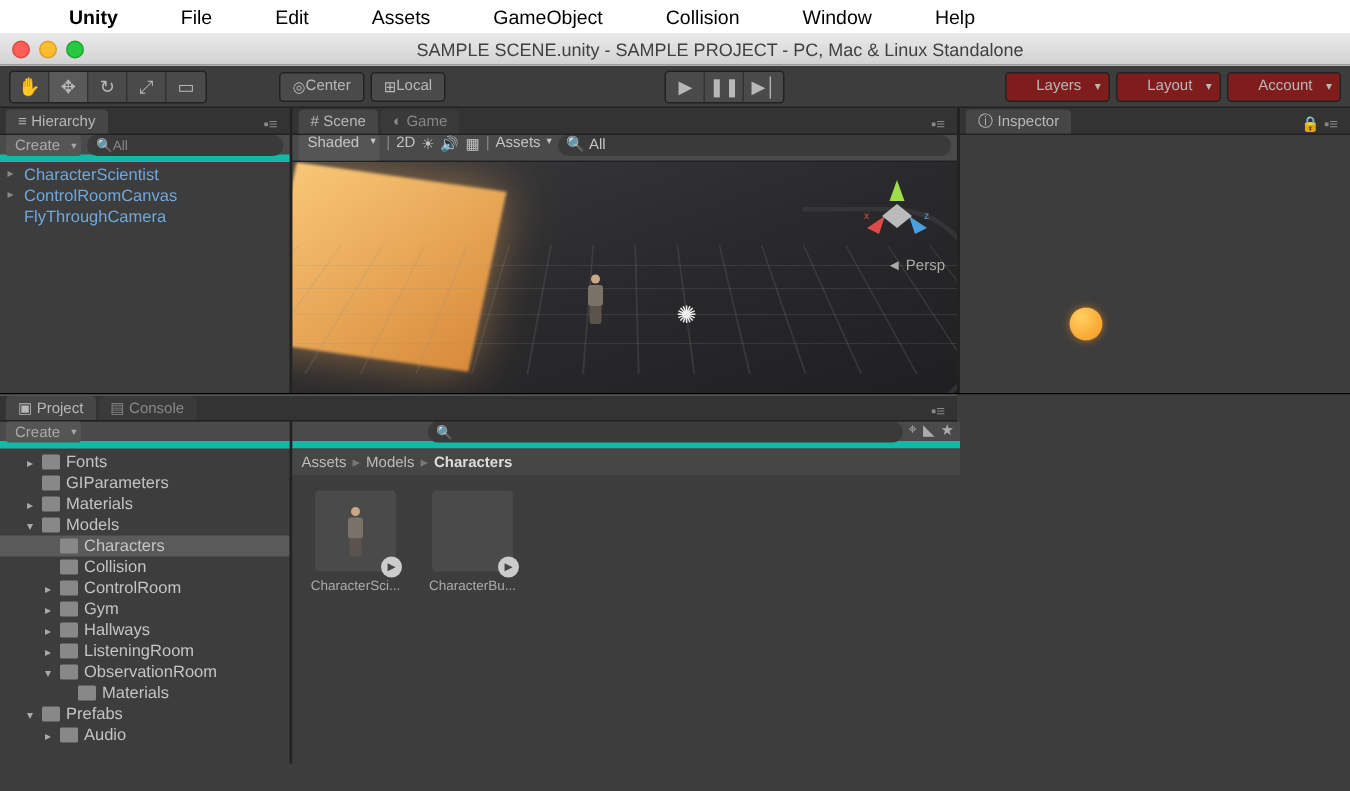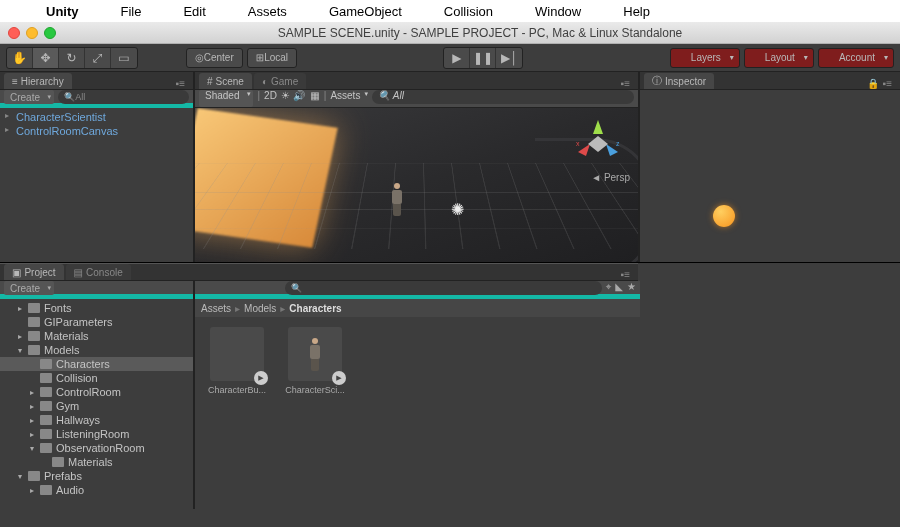--- a/index.html
+++ b/index.html
@@ -159,20 +159,21 @@
     <div class="panel-sub">
       <div class="drop">Create</div>
       <div class="search">
         <span>🔍</span>
         <span>All</span>
       </div>
     </div>
     <div class="hier-list">
       <div class="hier-item link"><span class="arrow">▸</span><span>CharacterScientist</span></div>
       <div class="hier-item link"><span class="arrow">▸</span><span>ControlRoomCanvas</span></div>
+      <div class="hier-item link"><span>FlyThroughCamera</span></div>
     </div>
   </div>
 
   <div class="sceneview">
     <div class="panel-tabs">
       <div class="panel-tab">
         <span>#</span>
         <span>Scene</span>
       </div>
       <div class="panel-tab inactive">
@@ -184,21 +185,21 @@
     <div class="scene-toolbar">
       <div class="drop" style="padding:0 14px 0 6px;background:#555;border-radius:2px;position:relative;"><span>Shaded</span><span style="position:absolute;right:3px;font-size:7px;">▾</span></div>
       <span style="color:#888;">|</span>
       <span>2D</span>
       <span>☀</span>
       <span>🔊</span>
       <span>▦</span>
       <span style="color:#888;">|</span>
       <span>Assets</span>
         <span style="font-size:7px;">▾</span>
-      <div class="search" style="flex:1;height:14px;background:#3a3a3a;border-radius:7px;padding:0 6px;font-style:italic;">
+      <div class="search" style="flex:1;height:14px;background:#3a3a3a;border-radius:7px;padding:0 6px;">
         <span>🔍</span>
         <span>All</span>
       </div>
     </div>
     <div class="scene-canvas">
       <div class="orange-light"></div>
       <div class="grid-floor"></div>
       <div class="arc"></div>
       <div class="character">
         <div class="char-head"></div>
@@ -334,33 +335,33 @@
     </div>
     <div class="breadcrumb">
       <span>Assets</span>
         <span class="sep">▸</span>
       <span>Models</span>
         <span class="sep">▸</span>
       <b style="color:#ddd;">Characters</b>
     </div>
     <div class="asset-grid">
       <div class="asset">
-        <div class="thumb thumb1">
-            <div class="play">▶</div>
-          </div>
-        <div class="label">CharacterBu...</div>
-      </div>
-      <div class="asset">
         <div class="thumb thumb2">
           <div class="mini-char">
               <div class="char-head"></div>
               <div class="char-body"></div>
               <div class="char-legs"></div>
             </div>
           <div class="play">▶</div>
         </div>
         <div class="label">CharacterSci...</div>
       </div>
+      <div class="asset">
+        <div class="thumb thumb1">
+            <div class="play">▶</div>
+          </div>
+        <div class="label">CharacterBu...</div>
+      </div>
     </div>
   </div>
 </div>
 
 <div class="orange-dot"></div>
 
 </body></html>

